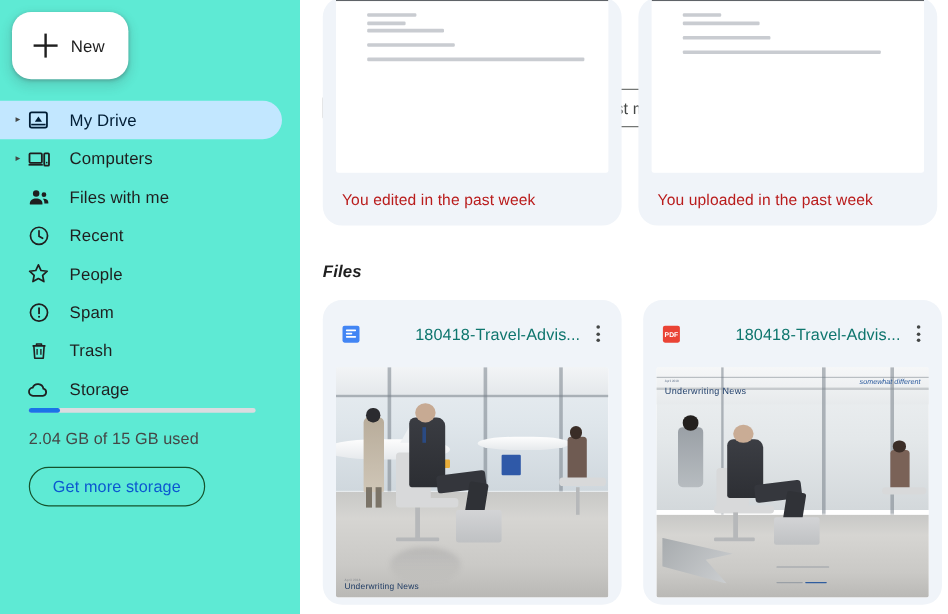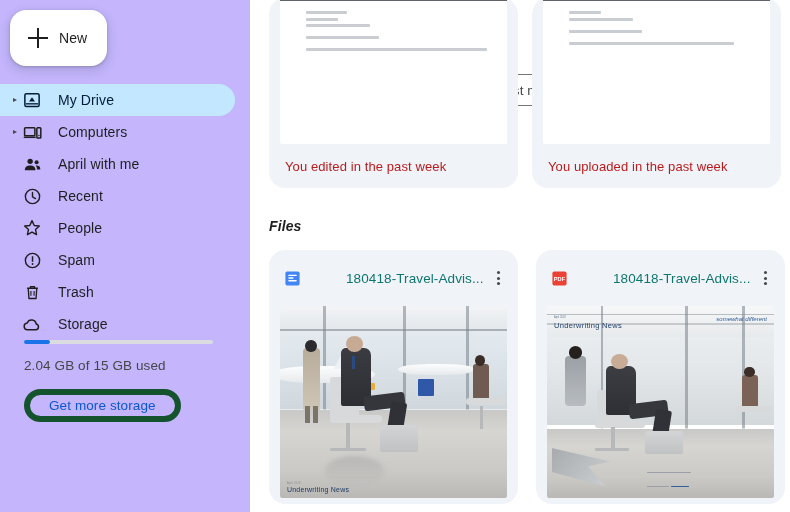--- a/index.html
+++ b/index.html
@@ -7,21 +7,21 @@
     width: 790px; height: 512px;
     overflow: hidden;
     font-family: "Liberation Sans", sans-serif;
     background: #ffffff;
   }
   #app { position: relative; width: 790px; height: 512px; display: flex; background:#fff; }
 
   
   #sidebar {
     width: 250px; height: 512px;
-    background: #c4b5fd;
+    background: #5eead4;
     position: relative;
     flex: 0 0 250px;
     overflow: hidden;
   }
   .new-btn {
     position: absolute; left: 10px; top: 10px;
     width: 97px; height: 56px;
     background: #ffffff;
     border-radius: 16px;
     box-shadow: 0 1px 3px rgba(60,64,67,.3), 0 4px 8px 3px rgba(60,64,67,.12);
@@ -60,21 +60,21 @@
   .nav-item.active .nlabel { color: #001d35; font-weight: 400; }
 
   .storage-wrap { position: absolute; left: 24px; top: 340px; width: 202px; }
   .sbar { width: 189px; height: 4px; border-radius: 2px; background: #dadce0; position: relative; }
   .sbar > i { position: absolute; left:0; top:0; height:4px; border-radius:2px; background:#1a73e8; display:block; }
   .storage-text { margin-top: 14px; font-size: 13.5px; color: #444746; letter-spacing:.1px; white-space:nowrap; }
   .get-storage {
     margin-top: 16px;
     display: inline-flex; align-items:center; justify-content:center;
     height: 33px; padding: 0 19px;
-    border: 6px solid #14532d; border-radius: 17px;
+    border: 1px solid #14532d; border-radius: 17px;
     font-size: 13.5px; color: #0b57d0; background: transparent;
     cursor: pointer; letter-spacing:.1px; white-space:nowrap;
   }
 
   
   #main {
     flex: 1 1 auto; height: 512px; position: relative;
     background: #ffffff; overflow: hidden;
   }
   .page-title-row {
@@ -241,21 +241,21 @@
       <div class="nav-item">
         <span class="caret empty">▸</span>
         <span class="nicon">
           <svg width="19" height="19" viewBox="0 0 24 24" fill="#1f1f1f">
             <circle cx="9" cy="8" r="3.4"></circle>
             <path d="M2.4 18.2c0-3.2 3-5 6.6-5s6.6 1.8 6.6 5v1.2H2.4z"></path>
             <circle cx="17.2" cy="9.2" r="2.5"></circle>
             <path d="M17.2 13.4c2.7 0 4.6 1.4 4.6 3.8v1.2h-4.2v-1.3c0-1.5-.6-2.7-1.6-3.6.4-.07.8-.1 1.2-.1z"></path>
           </svg>
         </span>
-        <span class="nlabel">April with me</span>
+        <span class="nlabel">Files with me</span>
       </div>
 
       <div class="nav-item">
         <span class="caret empty">▸</span>
         <span class="nicon">
           <svg width="19" height="19" viewBox="0 0 24 24">
             <circle cx="12" cy="12" r="9" fill="none" stroke="#1f1f1f" stroke-width="1.8"></circle>
             <path d="M12 6.8v5.6l3.8 2.2" fill="none" stroke="#1f1f1f" stroke-width="1.8" stroke-linecap="round"></path>
           </svg>
         </span>

